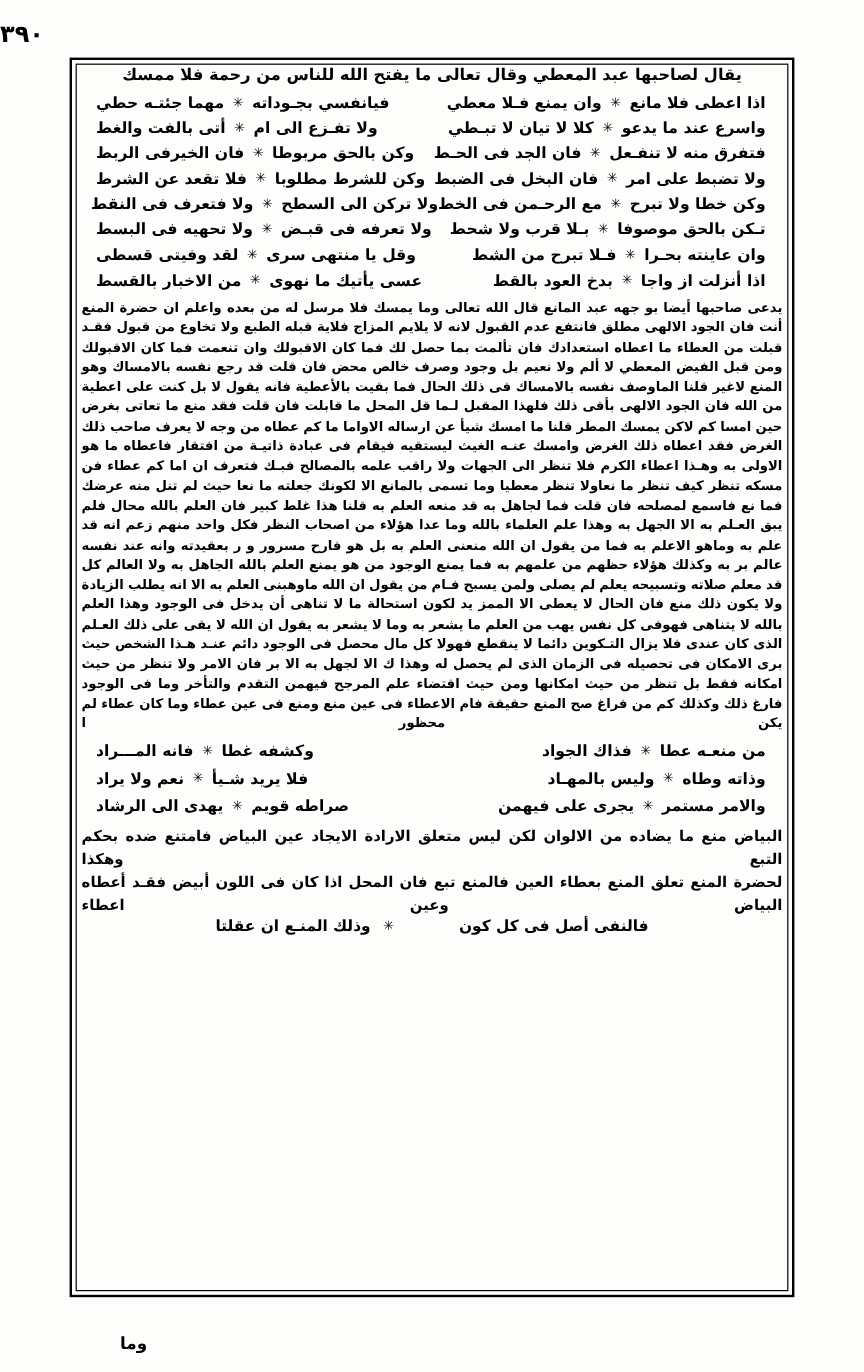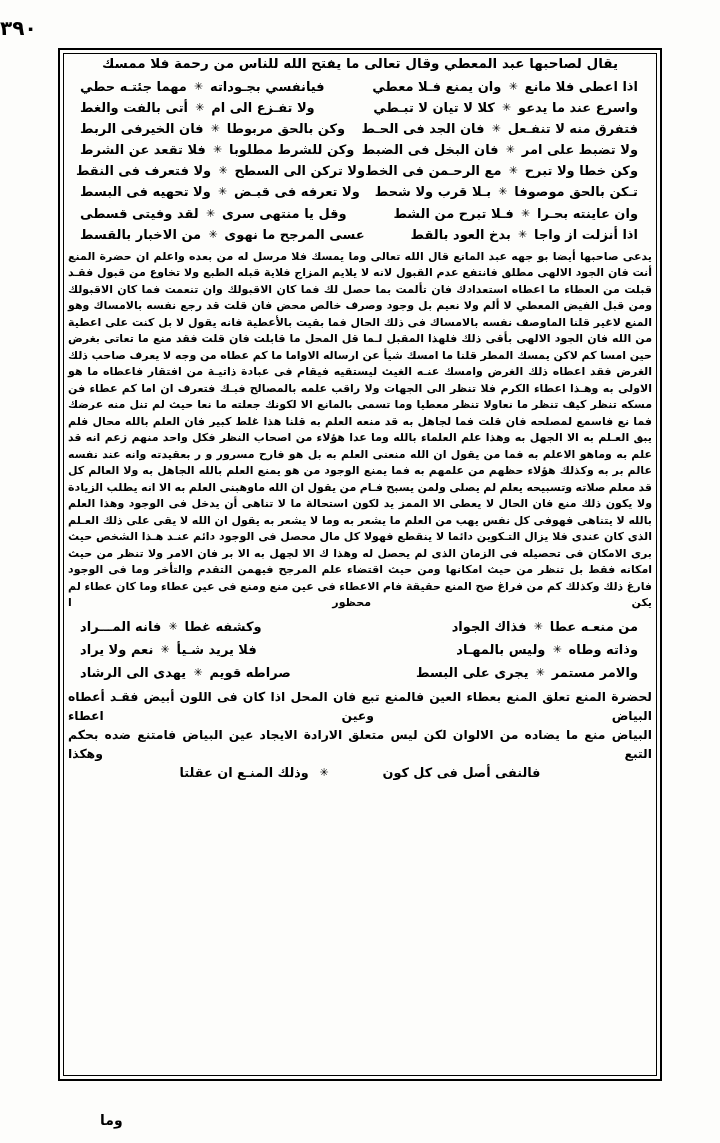--- a/index.html
+++ b/index.html
@@ -272,21 +272,21 @@
           <span class="seg">لقد وفيتى قسطى</span>
         </span>
       </div>
       <div class="poem-row">
         <span class="hemistich first">
           <span class="seg">اذا أنزلت  از واجا</span>
           <span class="star">✳</span>
           <span class="seg">بدخ العود بالقط</span>
         </span>
         <span class="hemistich second">
-          <span class="seg">عسى المرجح ما نهوى</span>
+          <span class="seg">عسى يأتيك ما نهوى</span>
           <span class="star">✳</span>
           <span class="seg">من الاخبار بالقسط</span>
         </span>
       </div>
     </div>
 
     <div class="prose">
       <p>يدعى صاحبها أيضا بو جهه عبد المانع قال الله تعالى وما يمسك فلا مرسل له من بعده واعلم ان حضرة المنع أنت فان الجود الالهى مطلق فانتفع عدم القبول لانه لا يلايم المزاج فلاية قبله الطبع ولا تخاوع من قبول فقـد قبلت من العطاء ما اعطاه استعدادك فان تألمت بما حصل لك فما كان الاقبولك وان تنعمت فما كان الاقبولك ومن قبل الفيض المعطي لا ألم ولا نعيم بل وجود وصرف خالص محض فان قلت قد رجع نفسه بالامساك وهو المنع لاغير قلنا الماوصف نفسه بالامساك فى ذلك الحال فما بقيت بالأعطية فانه يقول لا بل كنت على اعطية من الله فان الجود الالهى بأقى ذلك فلهذا المقبل لـما قل المحل ما قابلت فان قلت فقد منع ما تعاتى بغرض حين امسا كم لاكن يمسك المطر قلنا ما امسك شيأ عن ارساله الاواما ما كم عطاه من وجه لا يعرف صاحب ذلك الغرض فقد اعطاه ذلك الغرض وامسك عنـه الغيث ليستقيه فيقام فى عبادة ذاتيـة من افتقار فاعطاه ما هو الاولى به وهـذا اعطاء الكرم فلا تنظر الى الجهات ولا راقب علمه بالمصالح فبـك فتعرف ان اما كم عطاء فن مسكه تنظر كيف تنظر ما نعاولا تنظر معطيا وما تسمى بالمانع الا لكونك جعلته ما نعا حيث لم تنل منه عرضك فما نع فاسمع لمصلحه فان قلت فما لجاهل به قد منعه العلم به قلنا هذا غلط كبير فان العلم بالله محال فلم يبق العـلم به الا الجهل به وهذا علم العلماء بالله وما عدا هؤلاء من اصحاب النظر فكل واحد منهم زعم انه قد علم به وماهو الاعلم به فما من يقول ان الله منعنى العلم به بل هو فارح مسرور و ر بعقيدته وانه عند نفسه عالم بر به وكذلك هؤلاء حظهم من علمهم به فما يمنع الوجود من هو يمنع العلم بالله الجاهل به ولا العالم كل قد معلم صلاته وتسبيحه يعلم لم يصلى ولمن يسبح فـام من يقول ان الله ماوهبنى العلم به الا انه يطلب الزيادة ولا يكون ذلك منع فان الحال لا يعطى الا الممز يد لكون استحالة ما لا تناهى أن يدخل فى الوجود وهذا العلم بالله لا يتناهى فهوفى كل نفس يهب من العلم ما يشعر به وما لا يشعر به يقول ان الله لا يقى على ذلك العـلم الذى كان عندى فلا يزال التـكوين دائما لا ينقطع فهولا كل مال محصل فى الوجود دائم عنـد هـذا الشخص حيث برى الامكان فى تحصيله فى الزمان الذى لم يحصل له وهذا ك الا لجهل به الا بر فان الامر ولا تنظر من حيث امكانه فقط بل تنظر من حيث امكانها ومن حيث اقتضاء علم المرجح فيهمن التقدم والتأخر وما فى الوجود فارغ ذلك وكذلك كم من فراغ صح المنع حقيقة فام الاعطاء فى عين منع ومنع فى عين عطاء وما كان عطاء لم يكن محظور ا</p>
     </div>
 
@@ -312,33 +312,33 @@
         <span class="hemistich second">
           <span class="seg">فلا يريد شـيأ</span>
           <span class="star">✳</span>
           <span class="seg">نعم  ولا  يراد</span>
         </span>
       </div>
       <div class="poem-row">
         <span class="hemistich first">
           <span class="seg">والامر مستمر</span>
           <span class="star">✳</span>
-          <span class="seg">يجرى على البسط</span>
+          <span class="seg">يجرى على فيهمن</span>
         </span>
         <span class="hemistich second">
           <span class="seg">صراطه قويم</span>
           <span class="star">✳</span>
           <span class="seg">يهدى الى الرشاد</span>
         </span>
       </div>
     </div>
 
     <div class="tail-prose">
+      <p>البياض منع ما يضاده من الالوان لكن ليس متعلق الارادة الايجاد عين البياض فامتنع ضده بحكم التبع وهكذا</p>
       <p>لحضرة المنع تعلق المنع بعطاء العين فالمنع تبع فان المحل اذا كان فى اللون أبيض فقـد أعطاه البياض  وعين اعطاء</p>
-      <p>البياض منع ما يضاده من الالوان لكن ليس متعلق الارادة الايجاد عين البياض فامتنع ضده بحكم التبع وهكذا</p>
       <div class="final-pair">
         <span class="seg">فالنفى أصل فى كل كون</span>
         <span class="seg">
           <span class="star">✳</span>
           <span class="seg">وذلك المنـع ان عقلتا</span>
         </span>
       </div>
     </div>
 
   </div>

